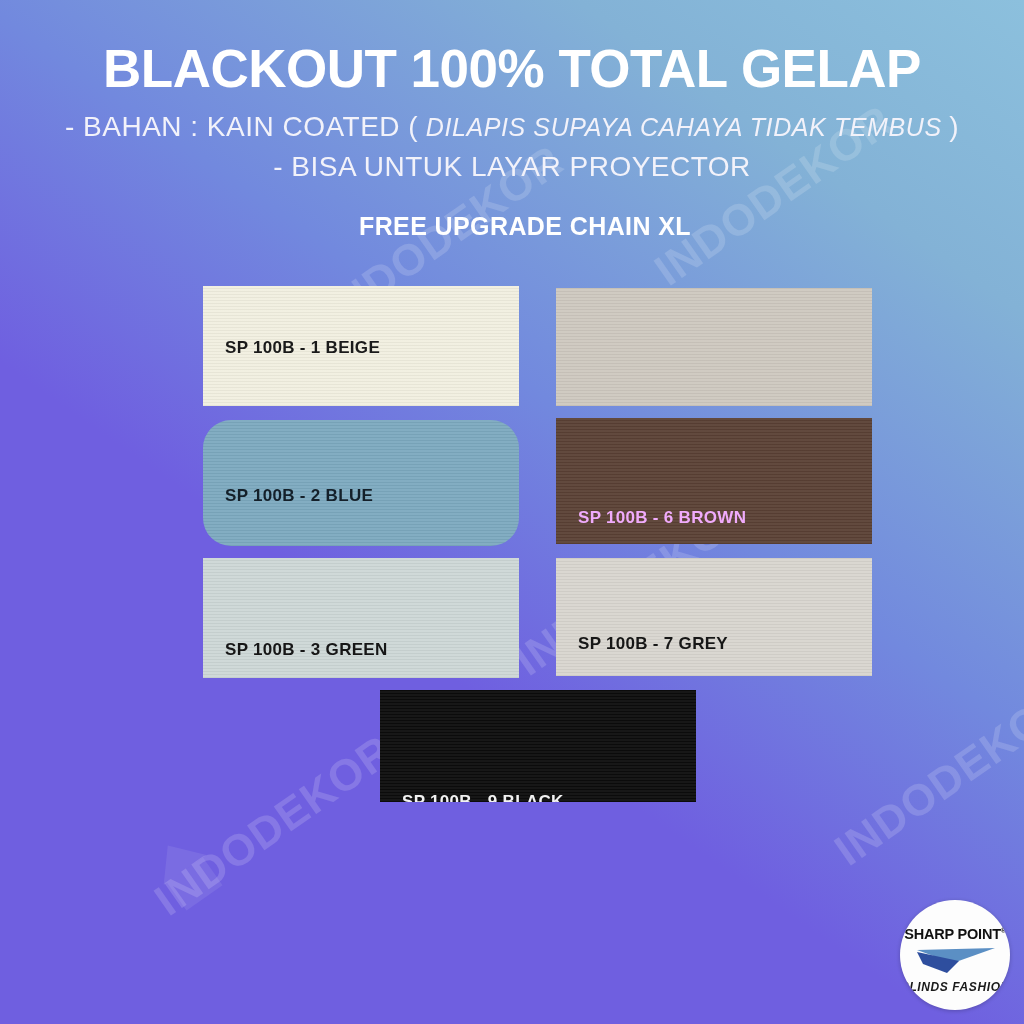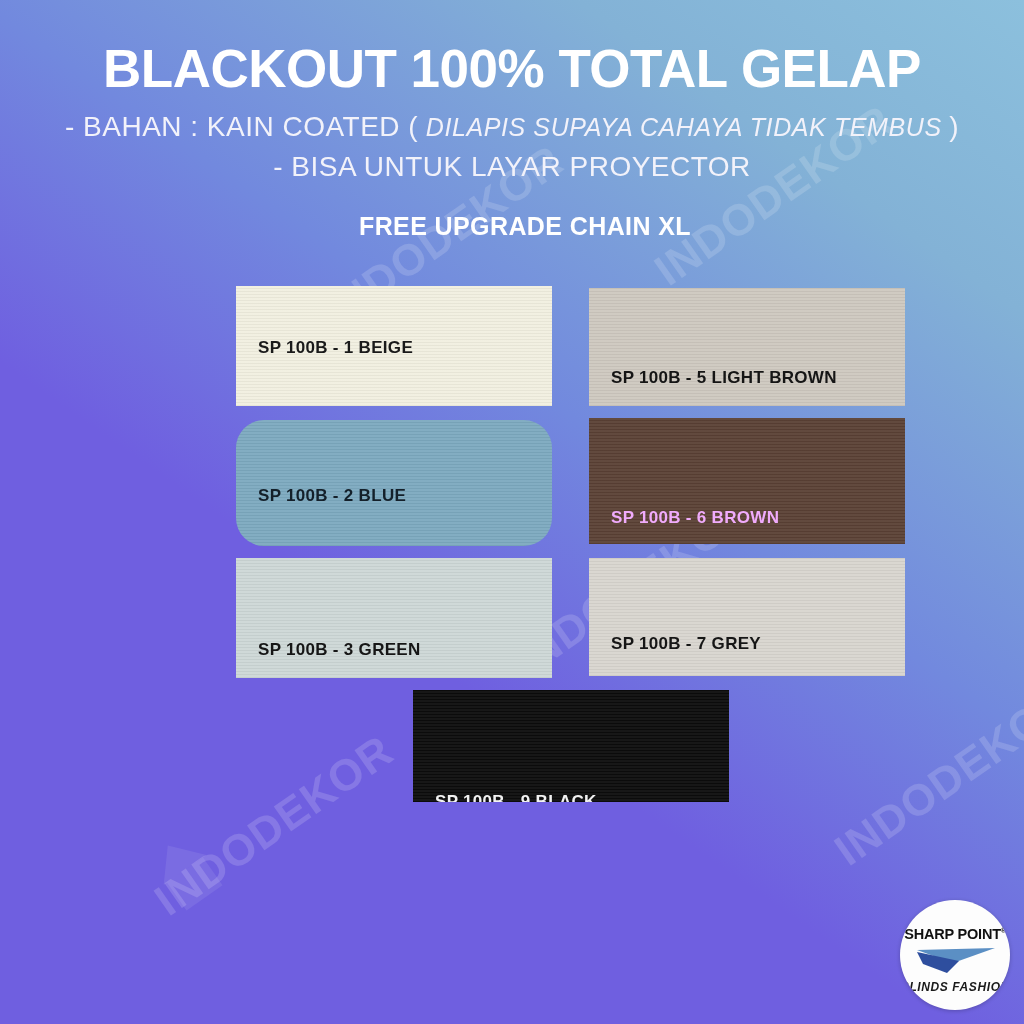--- a/index.html
+++ b/index.html
@@ -98,21 +98,20 @@
     margin: 0;
     padding-top: 26px;
     padding-left: 26px;
   }
 
   
   .swatch {
     position: absolute;
     box-sizing: border-box;
     overflow: hidden;
-    margin-left: 33px;
   }
   .swatch-texture {
     position: absolute;
     inset: 0;
     background-image:
       repeating-linear-gradient(0deg,
         rgba(0,0,0,0.045) 0px,
         rgba(0,0,0,0.045) 1px,
         rgba(255,255,255,0.05) 1px,
         rgba(255,255,255,0.05) 3px);
@@ -211,21 +210,20 @@
       <div class="swatch" style="left: 203px; top: 420px; width: 316px; height: 126px; background: rgb(124, 169, 191); border-radius: 28px;">
         <div class="swatch-texture"></div>
         <div class="swatch-label" style="top: 66px; color: rgb(20, 32, 42);">SP 100B - 2 BLUE</div>
       </div>
       <div class="swatch" style="left: 203px; top: 558px; width: 316px; height: 120px; background: rgb(205, 215, 214);">
         <div class="swatch-texture"></div>
         <div class="swatch-label" style="top: 82px; color: rgb(22, 22, 22);">SP 100B - 3 GREEN</div>
       </div>
       <div class="swatch" style="left: 556px; top: 288px; width: 316px; height: 118px; background: rgb(206, 200, 191);">
         <div class="swatch-texture"></div>
-        <div class="swatch-label" style="top: 80px; color: rgb(21, 21, 21);">SP 100B - 5 LIGHT BROWN</div>
       </div>
       <div class="swatch" style="left: 556px; top: 418px; width: 316px; height: 126px; background: rgb(90, 64, 52);">
         <div class="swatch-texture"></div>
         <div class="swatch-label" style="top: 90px; color: #f0abfc; text-align: right;">SP 100B - 6 BROWN</div>
       </div>
       <div class="swatch" style="left: 556px; top: 558px; width: 316px; height: 118px; background: rgb(216, 213, 207);">
         <div class="swatch-texture"></div>
         <div class="swatch-label" style="top: 76px; color: rgb(22, 22, 22);">SP 100B - 7 GREY</div>
       </div>
       <div class="swatch" style="left: 380px; top: 690px; width: 316px; height: 112px; background: rgb(11, 11, 11);">

